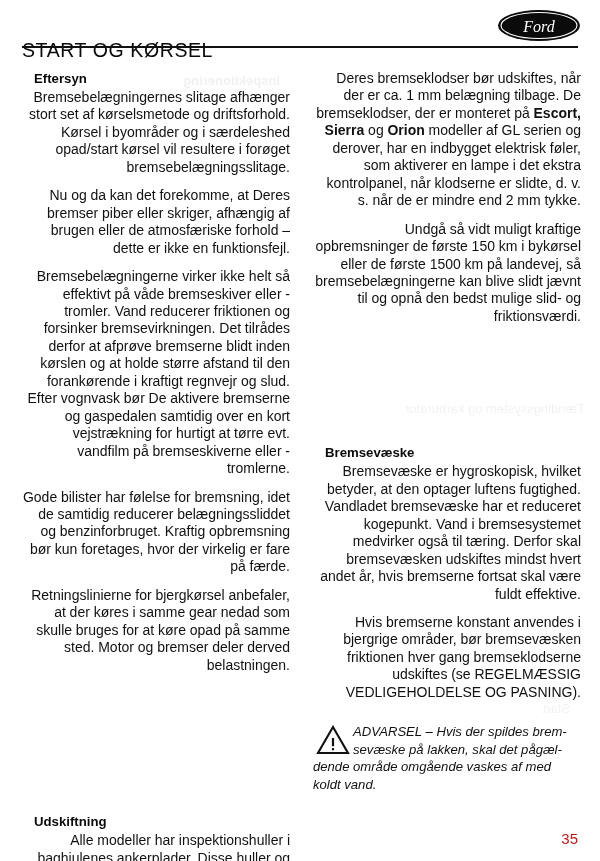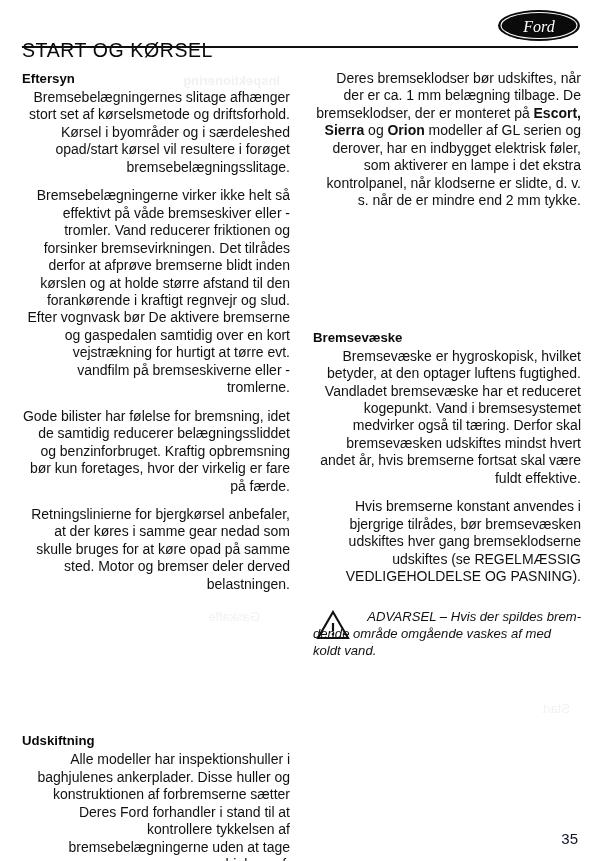--- a/index.html
+++ b/index.html
@@ -61,21 +61,21 @@
   }
   .col {
     position: absolute;
     top: 0;
     width: 268px;
   }
   .col-left  { left: 22px; }
   .col-right { left: 313px; }
 
   h2.section-heading {
-    margin: 0 0 2px 0;
+    margin: 0 0 2px 12px;
     font-size: 13.2px;
     font-weight: bold;
     line-height: 17px;
     color: #0a0a0a;
   }
   p.body-par {
     margin: 0 0 11px 0;
     font-size: 14px;
     line-height: 17.45px;
     color: #111111;
@@ -105,34 +105,33 @@
   .warning-text {
     margin: 0;
     font-size: 13.1px;
     line-height: 17.45px;
     font-style: italic;
     color: #111111;
   }
   .warning-text .indent-first {
     display: block;
     text-indent: 40px;
-    text-align: right;
   }
   .warning-text .indent-second {
     display: block;
     text-indent: 40px;
   }
 
   
   .page-number {
     position: absolute;
     right: 22px;
     bottom: 14px;
     font-size: 15px;
-    color: #0f172a;
+    color: #b91c1c;
   }
 
   
   .bleed {
     position: absolute;
     opacity: 0.055;
     color: #000;
     font-family: "Liberation Sans", sans-serif;
     font-size: 13px;
     line-height: 17.4px;
@@ -169,49 +168,51 @@
 <div class="bleed bleed-c">Tændingssystem og karburator</div>
 <div class="bleed bleed-d">Start</div>
 
 <div class="columns">
 
   <div class="col col-left">
 
     <h2 class="section-heading">Eftersyn</h2>
 
     <p class="body-par">Bremsebelægningernes slitage afhænger stort set af kørselsmetode og driftsforhold. Kørsel i byområder og i særdeleshed opad/start kørsel vil resultere i forøget bremsebelægningsslitage.</p>
+    <p class="body-par">Nu og da kan det forekomme, at Deres bremser piber eller skriger, afhængig af brugen eller de atmosfæriske forhold – dette er ikke en funktionsfejl.</p>
     <p class="body-par">Bremsebelægningerne virker ikke helt så effektivt på våde bremseskiver eller -tromler. Vand reducerer friktionen og forsinker bremsevirkningen. Det tilrådes derfor at afprøve bremserne blidt inden kørslen og at holde større afstand til den forankørende i kraftigt regnvejr og slud. Efter vognvask bør De aktivere bremserne og gaspedalen samtidig over en kort vejstrækning for hurtigt at tørre evt. vandfilm på bremseskiverne eller -tromlerne.</p>
     <p class="body-par">Gode bilister har følelse for bremsning, idet de samtidig reducerer belægningssliddet og benzinforbruget. Kraftig opbremsning bør kun foretages, hvor der virkelig er fare på færde.</p>
     <p class="body-par">Retningslinierne for bjergkørsel anbefaler, at der køres i samme gear nedad som skulle bruges for at køre opad på samme sted. Motor og bremser deler derved belastningen.</p>
 
     <div class="spacer-lg"></div>
 
     <h2 class="section-heading">Udskiftning</h2>
 
     <p class="body-par">Alle modeller har inspektionshuller i baghjulenes ankerplader. Disse huller og konstruktionen af forbremserne sætter Deres Ford forhandler i stand til at kontrollere tykkelsen af bremsebelægningerne uden at tage hjulene af.</p>
   </div>
 
   <div class="col col-right">
 
     <p class="body-par"><span>Deres bremseklodser bør udskiftes, når der er ca. 1 mm belægning tilbage. De bremseklodser, der er monteret på </span><b>Escort, Sierra</b><span> og </span><b>Orion</b><span> modeller af GL serien og derover, har en indbygget elektrisk føler, som aktiverer en lampe i det ekstra kontrolpanel, når klodserne er slidte, d. v. s. når de er mindre end 2 mm tykke.</span></p>
 
+    <p class="body-par">Undgå så vidt muligt kraftige opbremsninger de første 150 km i bykørsel eller de første 1500 km på landevej, så bremsebelægningerne kan blive slidt jævnt til og opnå den bedst mulige slid- og friktionsværdi.</p>
 
     <div class="spacer-md"></div>
 
     <h2 class="section-heading">Bremsevæske</h2>
 
     <p class="body-par">Bremsevæske er hygroskopisk, hvilket betyder, at den optager luftens fugtighed. Vandladet bremsevæske har et reduceret kogepunkt. Vand i bremsesystemet medvirker også til tæring. Derfor skal bremsevæsken udskiftes mindst hvert andet år, hvis bremserne fortsat skal være fuldt effektive.</p>
-    <p class="body-par">Hvis bremserne konstant anvendes i bjergrige tilrådes, bør bremsevæsken udskiftes hver gang bremseklodserne udskiftes (se REGELMÆSSIG VEDLIGEHOLDELSE OG PASNING).</p>
+    <p class="body-par">Hvis bremserne konstant anvendes i bjergrige områder, bør bremsevæsken friktionen hver gang bremseklodserne udskiftes (se REGELMÆSSIG VEDLIGEHOLDELSE OG PASNING).</p>
 
     <div class="warning-block">
       <div class="warning-icon">
         <svg viewBox="0 0 34 30" width="34" height="30" aria-hidden="true">
           <path d="M17 2 L32 28 L2 28 Z" fill="none" stroke="#111111" stroke-width="2.1" stroke-linejoin="miter"></path>
           <rect x="15.9" y="13" width="2.2" height="8.2" fill="#111111"></rect>
           <rect x="15.9" y="23.1" width="2.2" height="2.2" fill="#111111"></rect>
         </svg>
       </div>
-      <p class="warning-text"><span class="indent-first">ADVARSEL – Hvis der spildes brem-</span><span>dende område omgående vaskes af med koldt vand.</span></p>
+      <p class="warning-text"><span class="indent-first">ADVARSEL – Hvis der spildes brem-</span><span class="indent-second">sevæske på lakken, skal det pågæl-</span><span>dende område omgående vaskes af med koldt vand.</span></p>
     </div>
   </div>
 </div>
 
 <div class="page-number">35</div>
 
 </body></html>

